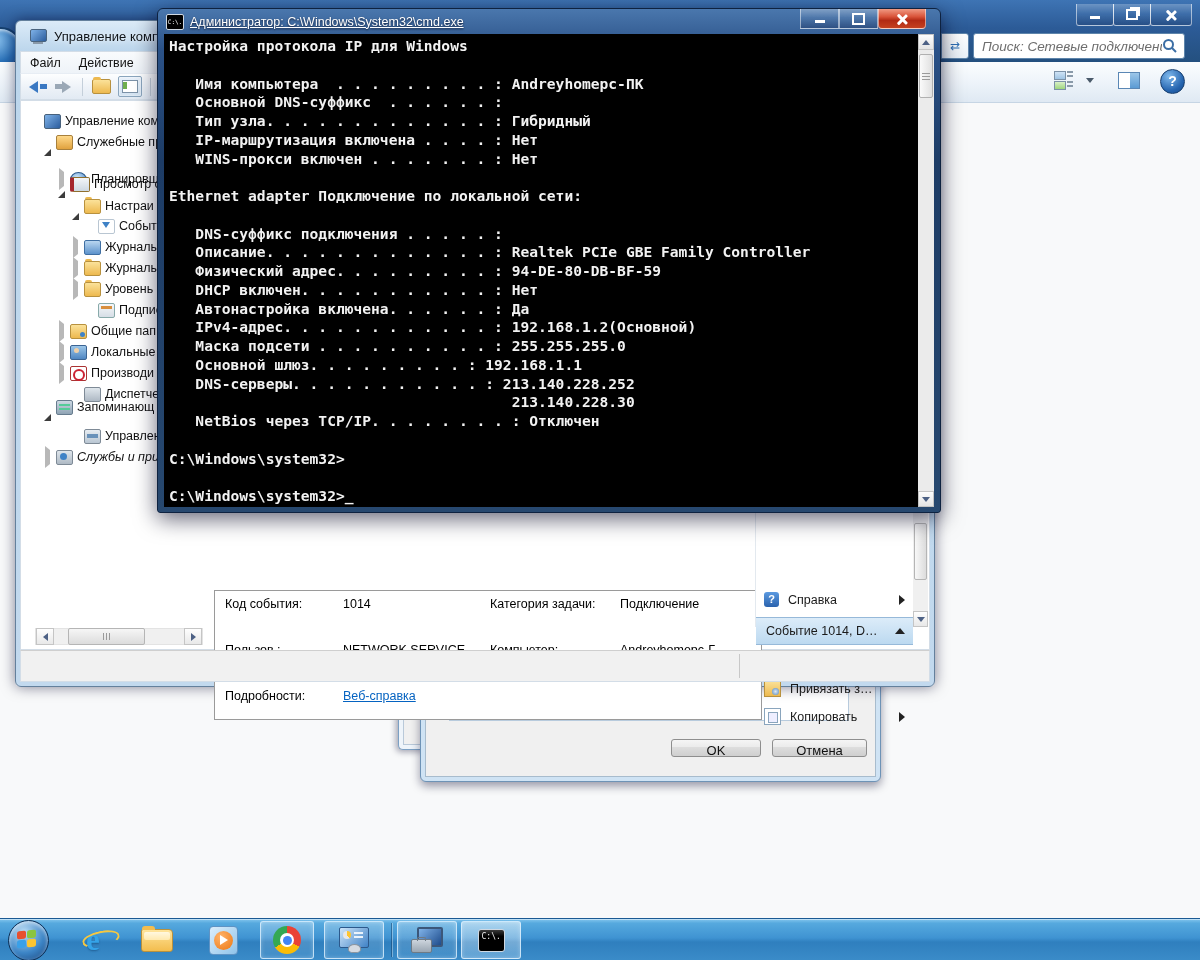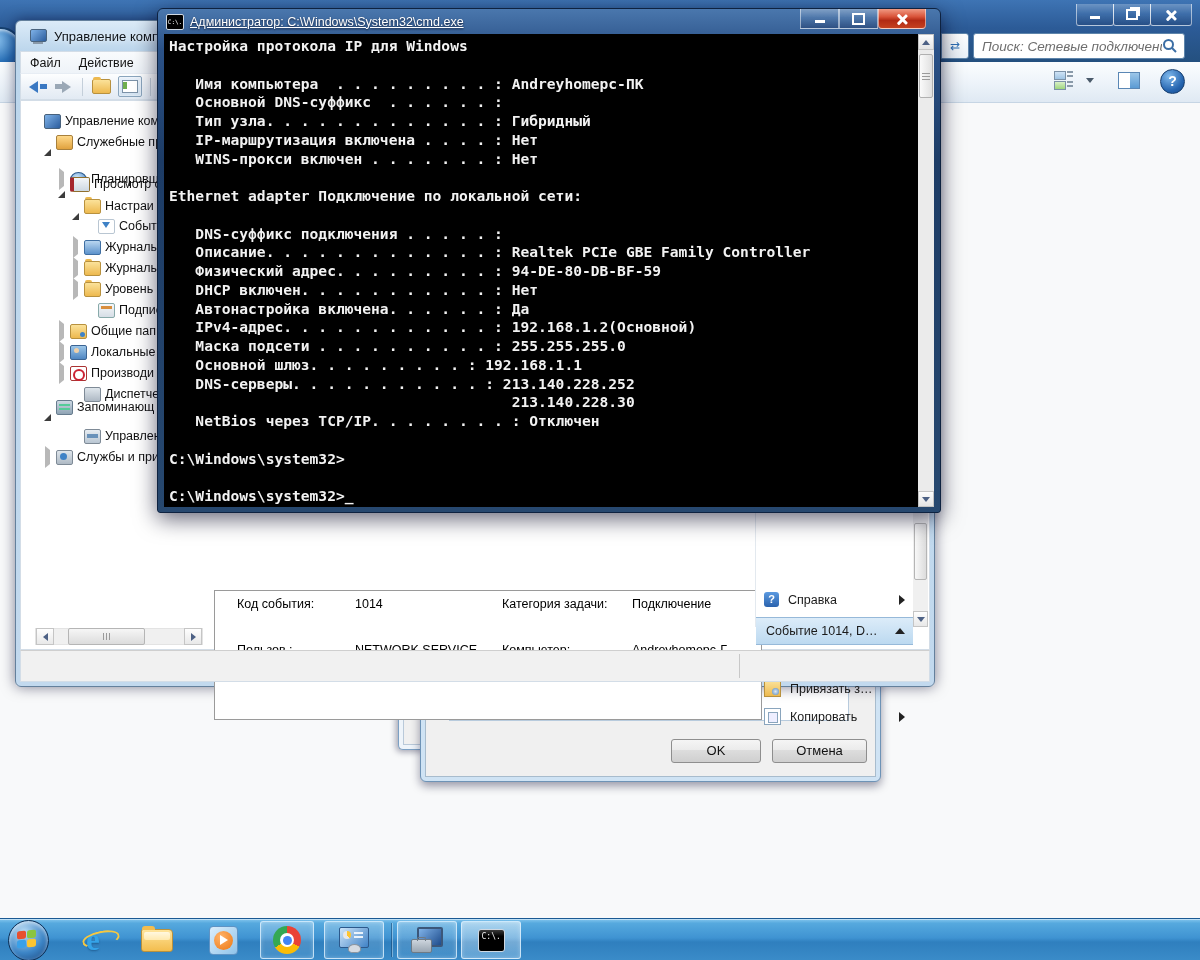--- a/index.html
+++ b/index.html
@@ -28,21 +28,21 @@
   .preview-icon{left:1118px;top:72px;width:22px;height:17px;border:1px solid #5a87b5;background:#fff;box-sizing:border-box;}
   .preview-icon i{position:absolute;right:0;top:0;width:9px;height:15px;background:linear-gradient(180deg,#9cc6e8,#5b9bd4);}
   .help-circle{left:1160px;top:69px;width:23px;height:23px;border-radius:50%;background:radial-gradient(circle at 35% 28%,#7fb9ec,#2463ae 65%,#1a4a88);border:1px solid #173f6f;color:#fff;font-weight:bold;font-size:14px;text-align:center;line-height:23px;}
   .exp-content{left:0;top:103px;width:1200px;height:815px;background:#f8f9fa;}
   
   .dlg2{left:398px;top:654px;width:26px;height:94px;background:#eef4fa;border:1px solid #7ba0c4;border-right:none;border-radius:5px 0 0 5px;box-shadow:-2px 2px 6px rgba(0,0,40,.35);}
   .dlg2 .inner{position:absolute;left:4px;top:4px;right:0;bottom:4px;background:#f0f0f0;border:1px solid #b9c9d9;border-right:none;}
   .dlg1{left:420px;top:658px;width:461px;height:124px;background:#cfe3f4;border:1px solid #6e93b6;border-radius:0 0 6px 6px;box-shadow:0 4px 10px rgba(0,0,40,.4);box-sizing:border-box;}
   .dlg1 .body{position:absolute;left:4px;right:4px;top:0;bottom:4px;background:#f0f0f0;border:1px solid #a8bccd;border-top:none;}
   .dlg-box{position:absolute;left:23px;top:24px;width:398px;height:36px;background:#fff;border:1px solid #b8cbdd;}
-  .btn{position:absolute;height:24px;background:linear-gradient(180deg,#f5f5f5,#ebebeb 45%,#dddddd 46%,#cfcfcf);border:1px solid #8e8e8e;border-radius:3px;font-size:13px;color:#111;text-align:center;line-height:22px;box-sizing:border-box;}
+  .btn{position:absolute;height:18px;background:linear-gradient(180deg,#f5f5f5,#ebebeb 45%,#dddddd 46%,#cfcfcf);border:1px solid #8e8e8e;border-radius:3px;font-size:13px;color:#111;text-align:center;line-height:22px;box-sizing:border-box;}
   
   .cm{left:15px;top:20px;width:920px;height:667px;border-radius:6px;background:linear-gradient(180deg,#dcebf8,#bcd6ec 30px,#c2d9ee);border:1px solid #64809c;box-shadow:0 0 14px rgba(0,0,40,.5);box-sizing:border-box;}
   .cm-title{position:absolute;left:0;top:0;right:0;height:30px;display:flex;align-items:center;}
   .cm-ico{width:18px;height:15px;margin:0 6px 0 14px;position:relative;}
   .cm-ico .scr{position:absolute;left:0;top:0;width:15px;height:11px;background:linear-gradient(135deg,#7fb2e8,#2b5d9e);border:1.5px solid #49637e;border-radius:2px;}
   .cm-ico .base{position:absolute;left:3px;bottom:0;width:10px;height:2px;background:#8a99a8;}
   .cm-title .txt{font-size:13px;color:#101418;text-shadow:0 0 6px #fff;}
   .cm-menubar{position:absolute;left:4px;right:4px;top:30px;height:22px;background:linear-gradient(180deg,#f9fbfd,#eef3f8);border:1px solid #d3dde7;border-bottom:none;display:flex;align-items:center;box-sizing:border-box;}
   .cm-menu{font-size:12.5px;color:#111;padding:2px 9px;}
   .cm-toolbar{position:absolute;left:4px;right:4px;top:52px;height:27px;background:linear-gradient(180deg,#fdfeff,#edf2f8 55%,#e2eaf3);border:1px solid #d3dde7;border-top:1px solid #e7edf4;display:flex;align-items:center;box-sizing:border-box;padding-left:8px;}
@@ -86,21 +86,21 @@
   .hscroll{position:absolute;left:14px;bottom:4px;width:168px;height:17px;background:#f0f0f0;border:1px solid #e3e3e3;box-sizing:border-box;display:flex;align-items:center;}
   .hs-btn{width:16px;height:15px;background:linear-gradient(180deg,#fefefe,#e8e8e8);border:1px solid #c5c5c5;display:flex;align-items:center;justify-content:center;}
   .hs-thumb{margin-left:14px;width:75px;height:15px;background:linear-gradient(180deg,#f6f6f6,#dcdcdc);border:1px solid #b5b5b5;border-radius:2px;display:flex;align-items:center;justify-content:center;gap:2px;}
   .grip{width:1px;height:7px;background:#9a9a9a;}
   .tri-l{width:0;height:0;border-top:4px solid transparent;border-bottom:4px solid transparent;border-right:5px solid #4d6185;}
   .tri-r{width:0;height:0;border-top:4px solid transparent;border-bottom:4px solid transparent;border-left:5px solid #4d6185;}
   .tri-u{width:0;height:0;border-left:4px solid transparent;border-right:4px solid transparent;border-bottom:5px solid #4d6185;}
   .tri-d{width:0;height:0;border-left:4px solid transparent;border-right:4px solid transparent;border-top:5px solid #4d6185;}
   
   .ev-box{position:absolute;left:193px;top:489px;width:546px;height:128px;background:#fff;border:1px solid #9a9a9a;font-size:12.5px;color:#000;}
-  .ev-row{position:absolute;left:12px;right:0;height:23px;line-height:23px;}
+  .ev-row{position:absolute;left:0;right:0;height:23px;line-height:23px;}
   .ev-l1{position:absolute;left:10px;} .ev-v1{position:absolute;left:128px;} .ev-l2{position:absolute;left:275px;} .ev-v2{position:absolute;left:405px;}
   .ev-link{color:#0563c1;text-decoration:underline;}
   
   .act-pane{position:absolute;right:16px;top:4px;width:157px;bottom:22px;border-left:1px solid #e3e9ef;background:#fff;}
   .act-row{position:absolute;left:0;right:0;height:25px;display:flex;align-items:center;font-size:12.5px;color:#1a1a1a;}
   .act-hdr{background:linear-gradient(180deg,#dcecf9,#bcd9f0);border-top:1px solid #96b9d9;border-bottom:1px solid #96b9d9;}
   .ai{width:15px;height:15px;margin:0 9px 0 8px;flex:0 0 15px;position:relative;}
   .ai-help{background:linear-gradient(180deg,#5c9ae0,#2a62ad);border-radius:3px;color:#fff;font-size:11px;font-weight:bold;text-align:center;line-height:15px;}
   .ai-props{background:#fff;border:1px solid #8aa5bd;} .ai-props:before{content:"";position:absolute;left:2px;top:2px;right:2px;height:2px;background:#9ab;box-shadow:0 4px 0 #9ab,0 8px 0 #4f9ad4;}
   .ai-task{background:linear-gradient(180deg,#fbe29a,#edb94f);border:1px solid #b8913e;} .ai-task:before{content:"";position:absolute;right:1px;bottom:1px;width:7px;height:7px;background:radial-gradient(circle,#dfe9f2,#4f86c2);border-radius:50%;}
@@ -334,21 +334,21 @@
       <div class="tree-row" style="top:292px;padding-left:14px;">
           <span class="tw"><span class="t-exp"></span></span>
           <span class="ti ti-storage"></span>
           <span>Запоминающ</span>
         </div>
       <div class="tree-row" style="top:321px;padding-left:42px;">
           <span class="tw"></span>
           <span class="ti ti-diskmgmt"></span>
           <span>Управлени</span>
         </div>
-      <div class="tree-row" style="top:342px;padding-left:14px;">
+      <div class="tree-row" style="top:342px;padding-left:14px;font-style:italic;">
           <span class="tw"><span class="t-col"></span></span>
           <span class="ti ti-services"></span>
           <span>Службы и при</span>
         </div>
     </div>
 
     <div class="hscroll">
       <span class="hs-btn">
           <span class="tri-l"></span>
         </span>
@@ -372,20 +372,24 @@
       <div class="ev-row" style="top:48px;">
         <span class="ev-l1">Пользов.:</span>
         <span class="ev-v1">NETWORK SERVICE</span>
         <span class="ev-l2">Компьютер:</span>
         <span class="ev-v2">Andreyhomepc-Г</span>
       </div>
       <div class="ev-row" style="top:71px;">
         <span class="ev-l1">Код операции:</span>
         <span class="ev-v1">Сведения</span>
       </div>
+      <div class="ev-row" style="top:94px;">
+        <span class="ev-l1">Подробности:</span>
+        <span class="ev-v1 ev-link">Веб-справка</span>
+      </div>
     </div>
 
     <div class="act-pane">
       <div class="act-row" style="top:482px;">
         <span class="ai ai-help">?</span>
         <span>Справка</span>
         <span class="act-arrow tri-r-dark"></span>
       </div>
       <div class="act-row act-hdr" style="top:512px;height:26px;">
         <span style="margin-left:10px;">Событие 1014, D…</span>

